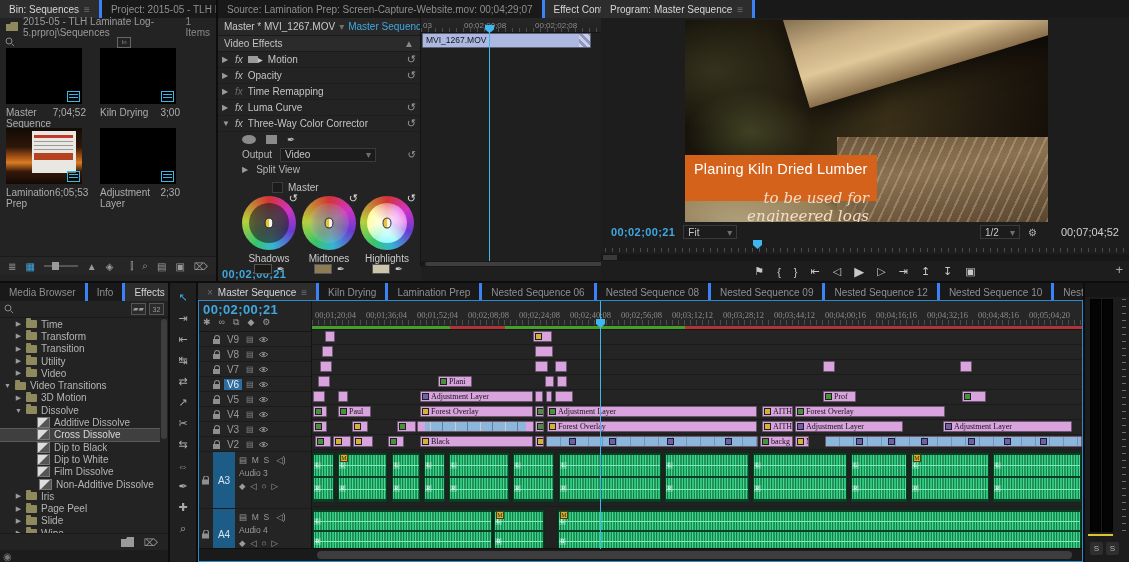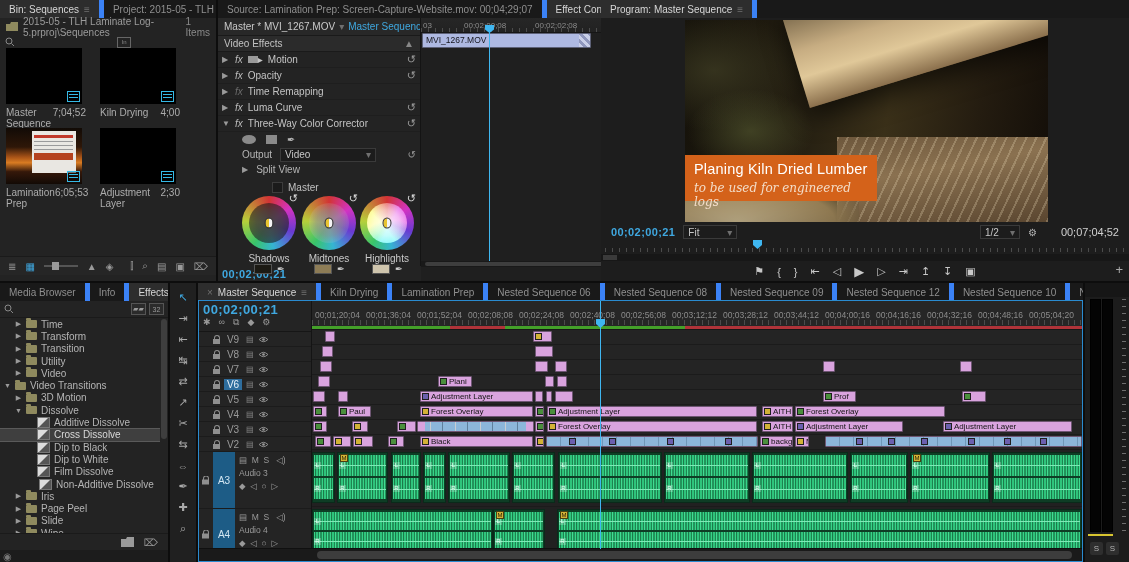--- a/index.html
+++ b/index.html
@@ -1,19 +1,19 @@
 <!DOCTYPE html>
 <html><head>
 <meta charset="utf-8">
 <style>
   html,body{margin:0;padding:0;background:#0d0d0d;width:1129px;height:562px;overflow:hidden;
     font-family:"Liberation Sans",sans-serif;font-size:10px;color:#b8b8b8;-webkit-font-smoothing:antialiased;}
   .panel{position:absolute;background:#232323;overflow:hidden;}
   .tabbar{height:18px;background:#191919;display:flex;align-items:stretch;white-space:nowrap;overflow:hidden;}
-  .tab{padding:0 9px;display:flex;align-items:center;gap:5px;color:#8f8f8f;border-right:5px solid #3b82f6;flex:0 0 auto;}
+  .tab{padding:0 9px;display:flex;align-items:center;gap:5px;color:#8f8f8f;border-right:3px solid #3b82f6;flex:0 0 auto;}
   .tab.active{background:#2d2d2d;color:#d6d6d6;}
   .mi{color:#6f6f6f;font-size:10px;}
   .icon{display:inline-flex;align-items:center;justify-content:center;}
   .blue{color:#3fa8e0;}
   .tc{color:#3fa8e0;font-size:13px;font-weight:bold;letter-spacing:.4px;}
   svg{display:block;}
 
   
   #project{left:0;top:0;width:216px;height:281px;}
   .pj-crumb{height:17px;display:flex;align-items:center;gap:5px;padding:0 6px;background:#232323;color:#9b9b9b;}
@@ -97,21 +97,21 @@
      background:linear-gradient(180deg,#6b5b40 0%,#c7ad82 45%,#e0c899 70%,#8a6f4c 100%);box-shadow:0 10px 24px rgba(0,0,0,.6);}
   #pr-shav{left:0;bottom:0;width:48%;height:26%;background:linear-gradient(180deg,rgba(0,0,0,0),rgba(0,0,0,.2)),
      radial-gradient(140px 50px at 30% 100%,#d9c69b,#a98f60 70%,transparent 100%);}
   #pr-wood{right:0;bottom:0;width:58%;height:42%;
      background:linear-gradient(170deg,#6d573c 0%,#8a7150 40%,#5a4630 100%);}
   #pr-wood:after{content:"";position:absolute;inset:0;
      background:repeating-linear-gradient(115deg,rgba(240,225,190,.25) 0 2px,transparent 2px 9px);}
   #pr-knob{left:44%;bottom:18%;width:16px;height:26px;background:#0c0c0c;border-radius:4px;}
   #pr-banner{left:0;top:135px;width:192px;height:46px;background:#d4621a;padding:6px 8px 0 9px;box-sizing:border-box;}
   #pr-banner .t1{color:#fff;font-size:14.5px;letter-spacing:.2px;}
-  #pr-banner .t2{color:#f3ddc9;font-size:12px;font-style:italic;font-family:"DejaVu Serif",serif;margin-top:4px;}
+  #pr-banner .t2{color:#f3ddc9;font-size:15px;font-style:italic;font-family:"DejaVu Serif",serif;margin-top:12px;text-align:right;}
   #pr-ctrl{position:absolute;left:0;right:0;top:224px;height:16px;display:flex;align-items:center;gap:8px;padding:0 10px;}
   #pr-ctrl .dd{min-width:44px;}
   #pr-ctrl .right{margin-left:auto;display:flex;align-items:center;gap:8px;}
   #pr-dur{color:#d0d0d0;font-size:11px;margin-left:16px;}
   #pr-ruler{position:absolute;left:4px;right:4px;top:242px;height:10px;
      background:repeating-linear-gradient(90deg,#4c4c4c 0 1px,transparent 1px 7px);background-size:100% 4px;background-position:0 100%;background-repeat:no-repeat;}
   #pr-ph{position:absolute;top:-2px;width:9px;height:9px;background:#3fb6f0;clip-path:polygon(0 0,100% 0,100% 55%,50% 100%,0 55%);}
   #pr-sb{position:absolute;left:0;right:0;top:254px;height:7px;background:#171717;}
   #pr-sb i{position:absolute;left:2px;width:14px;top:1px;bottom:1px;background:#3a3a3a;}
   #pr-transport{position:absolute;left:0;right:0;top:262px;height:19px;display:flex;align-items:center;justify-content:center;gap:13px;color:#c9c9c9;font-size:11px;}
@@ -135,21 +135,21 @@
 
   
   #tools{left:170px;top:283px;width:26px;height:279px;background:#202020;display:flex;flex-direction:column;align-items:center;padding-top:4px;box-sizing:border-box;gap:0;}
   .tool{width:22px;height:21px;display:flex;align-items:center;justify-content:center;color:#a8a8a8;font-size:11px;}
   .tool.active{color:#3fa8e0;}
 
   
   #tl{left:198px;top:283px;width:885px;height:279px;background:#1d1d1d;}
   #tl-content{position:absolute;left:0;top:17px;right:0;bottom:0;border:1px solid #2a8bd0;background:#232323;box-sizing:border-box;}
   #tl-head{position:absolute;left:0;top:0;width:112px;bottom:0;border-right:1px solid #141414;background:#242424;}
-  #tl-lane{position:absolute;left:113px;top:0;right:0;bottom:0;overflow:hidden;}
+  #tl-lane{position:absolute;left:113px;top:0;right:0;bottom:0;overflow:hidden;font-family:Liberation Serif, serif;}
   .tl-tcbox{height:28px;border-bottom:1px solid #161616;padding:1px 4px;}
   .tl-icons{display:flex;gap:8px;color:#9a9a9a;font-size:9px;margin-top:0px;}
   #tl-ruler{height:28px;border-bottom:1px solid #161616;position:relative;background:#262626;color:#8c8c8c;font-size:8.5px;}
   #tl-ruler .ticks{position:absolute;left:0;right:0;bottom:4px;height:5px;
      background:repeating-linear-gradient(90deg,#4c4c4c 0 1px,transparent 1px 6px);}
   .rl{position:absolute;top:9px;white-space:nowrap;}
   .rb{position:absolute;bottom:0;height:3px;}
   .rb.red{background:#b03339;} .rb.green{background:#44a029;}
   .vrow{height:14px;border-bottom:1px solid #1b1b1b;position:relative;background:#242424;}
   .arow{position:relative;background:#212121;border-bottom:1px solid #1b1b1b;}
@@ -232,21 +232,21 @@
           <span>Master Sequence</span>
           <span>7;04;52</span>
         </div>
       </div>
       <div class="bin-item" style="left: 94px; top: 0px;">
         <div class="bin-thumb">
           <div class="bin-badge"></div>
         </div>
         <div class="bin-label">
           <span>Kiln Drying</span>
-          <span>4;00</span>
+          <span>3;00</span>
         </div>
       </div>
       <div class="bin-item" style="left: 0px; top: 80px;">
         <div class="bin-thumb thumb-website">
           <div class="web-card">
             <div class="bar"></div>
             <div class="txt"></div>
             <div class="bar2"></div>
           </div>
           <div class="bin-badge"></div>

